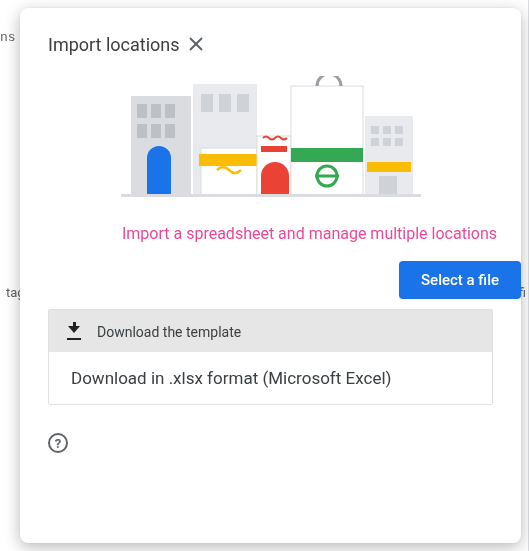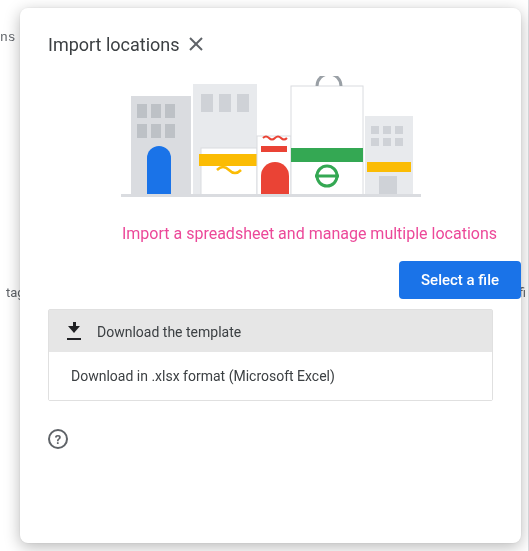--- a/index.html
+++ b/index.html
@@ -119,21 +119,21 @@
       position: absolute;
       bottom: 0;
       width: 14px; height: 2px;
       background: #202124;
     }
     .template-options {
       background: #fff;
     }
     .template-option {
       padding: 16px 22px;
-      font-size: 14px;
+      font-size: 17px;
       color: #3c4043;
       cursor: pointer;
     }
     .learn-row {
       display: flex;
       align-items: center;
       gap: 14px;
       padding: 28px 28px 18px;
       font-size: 14px;
       color: #3c4043;

